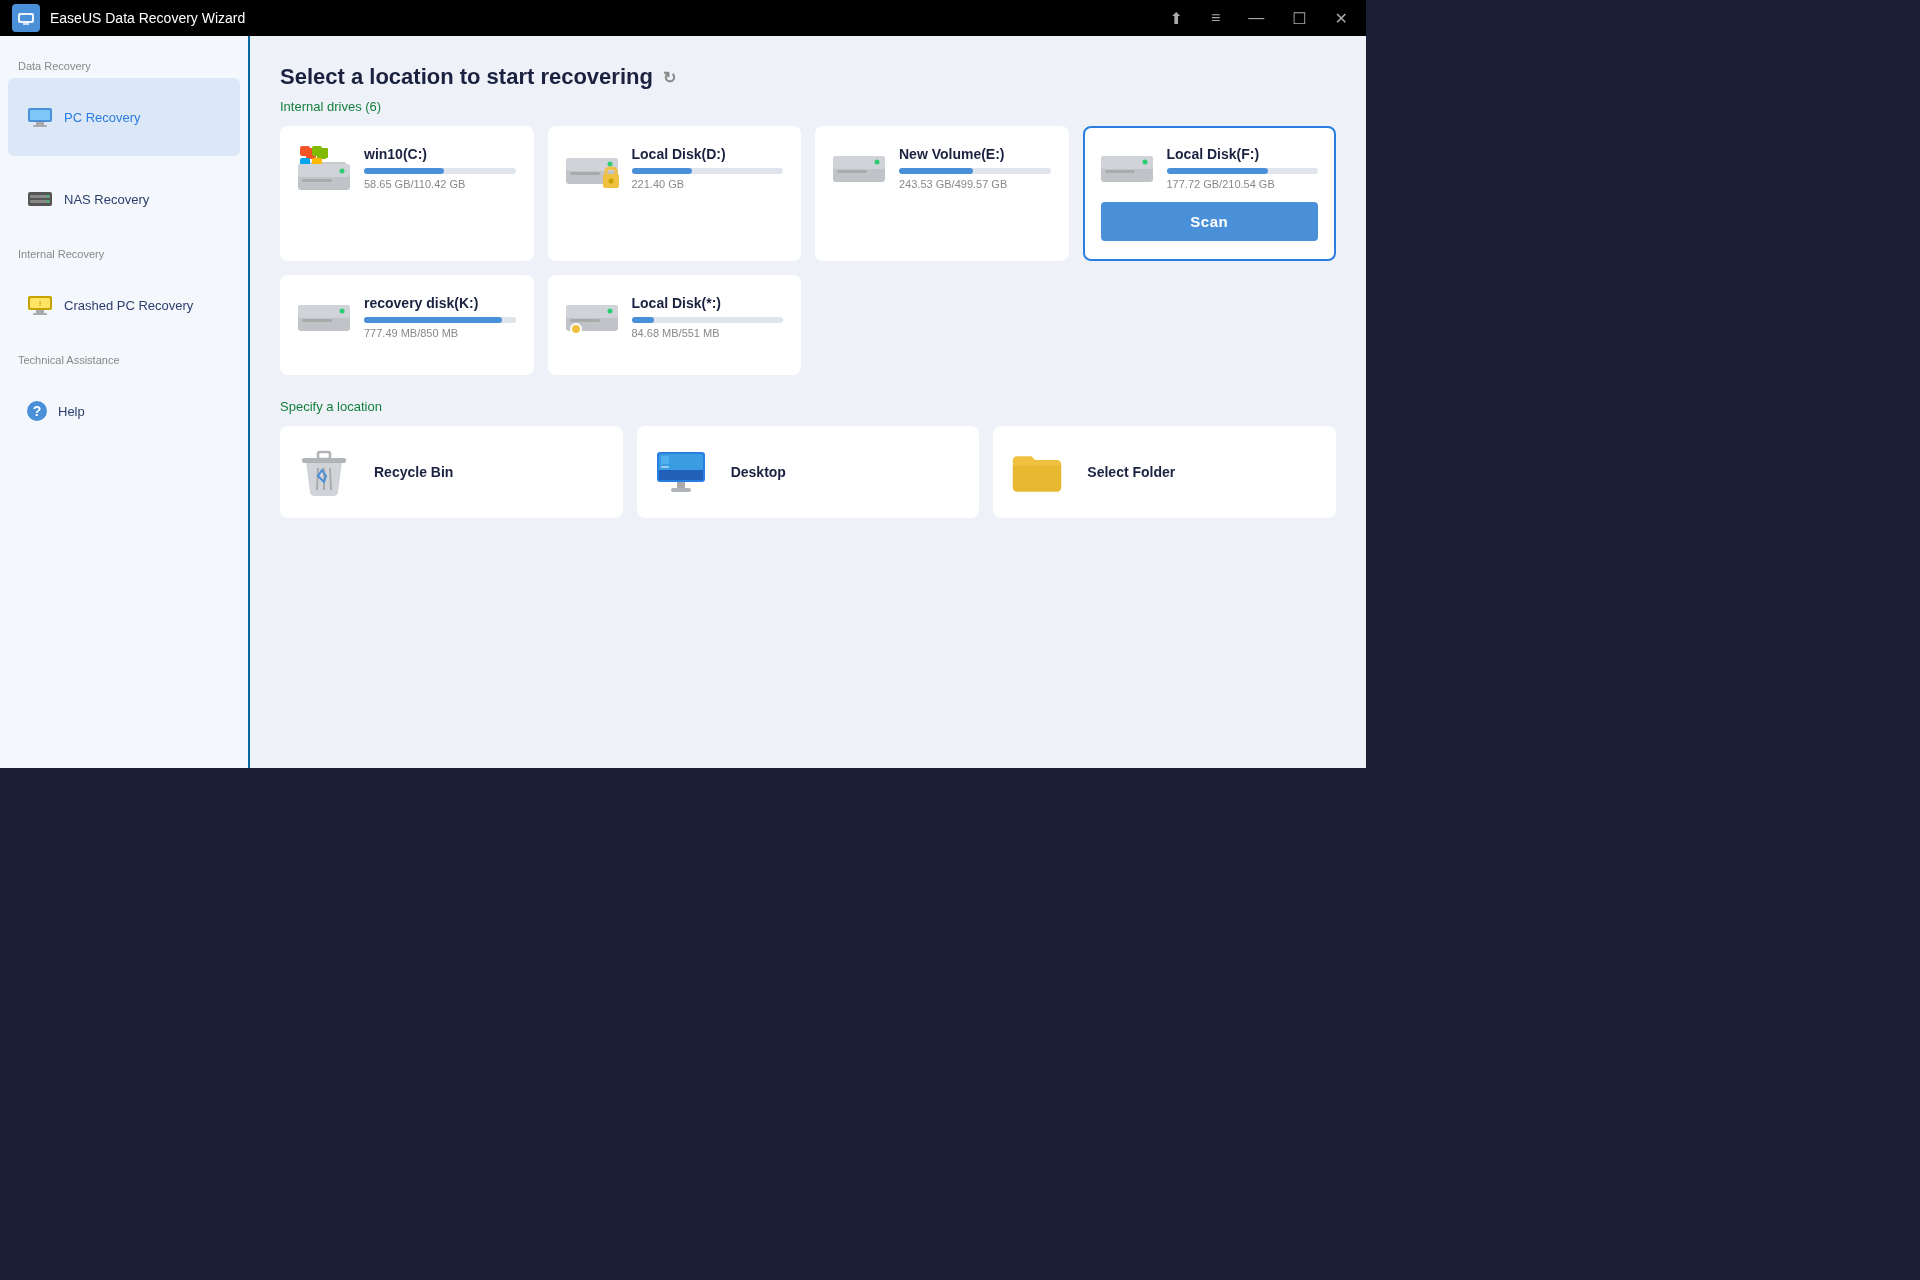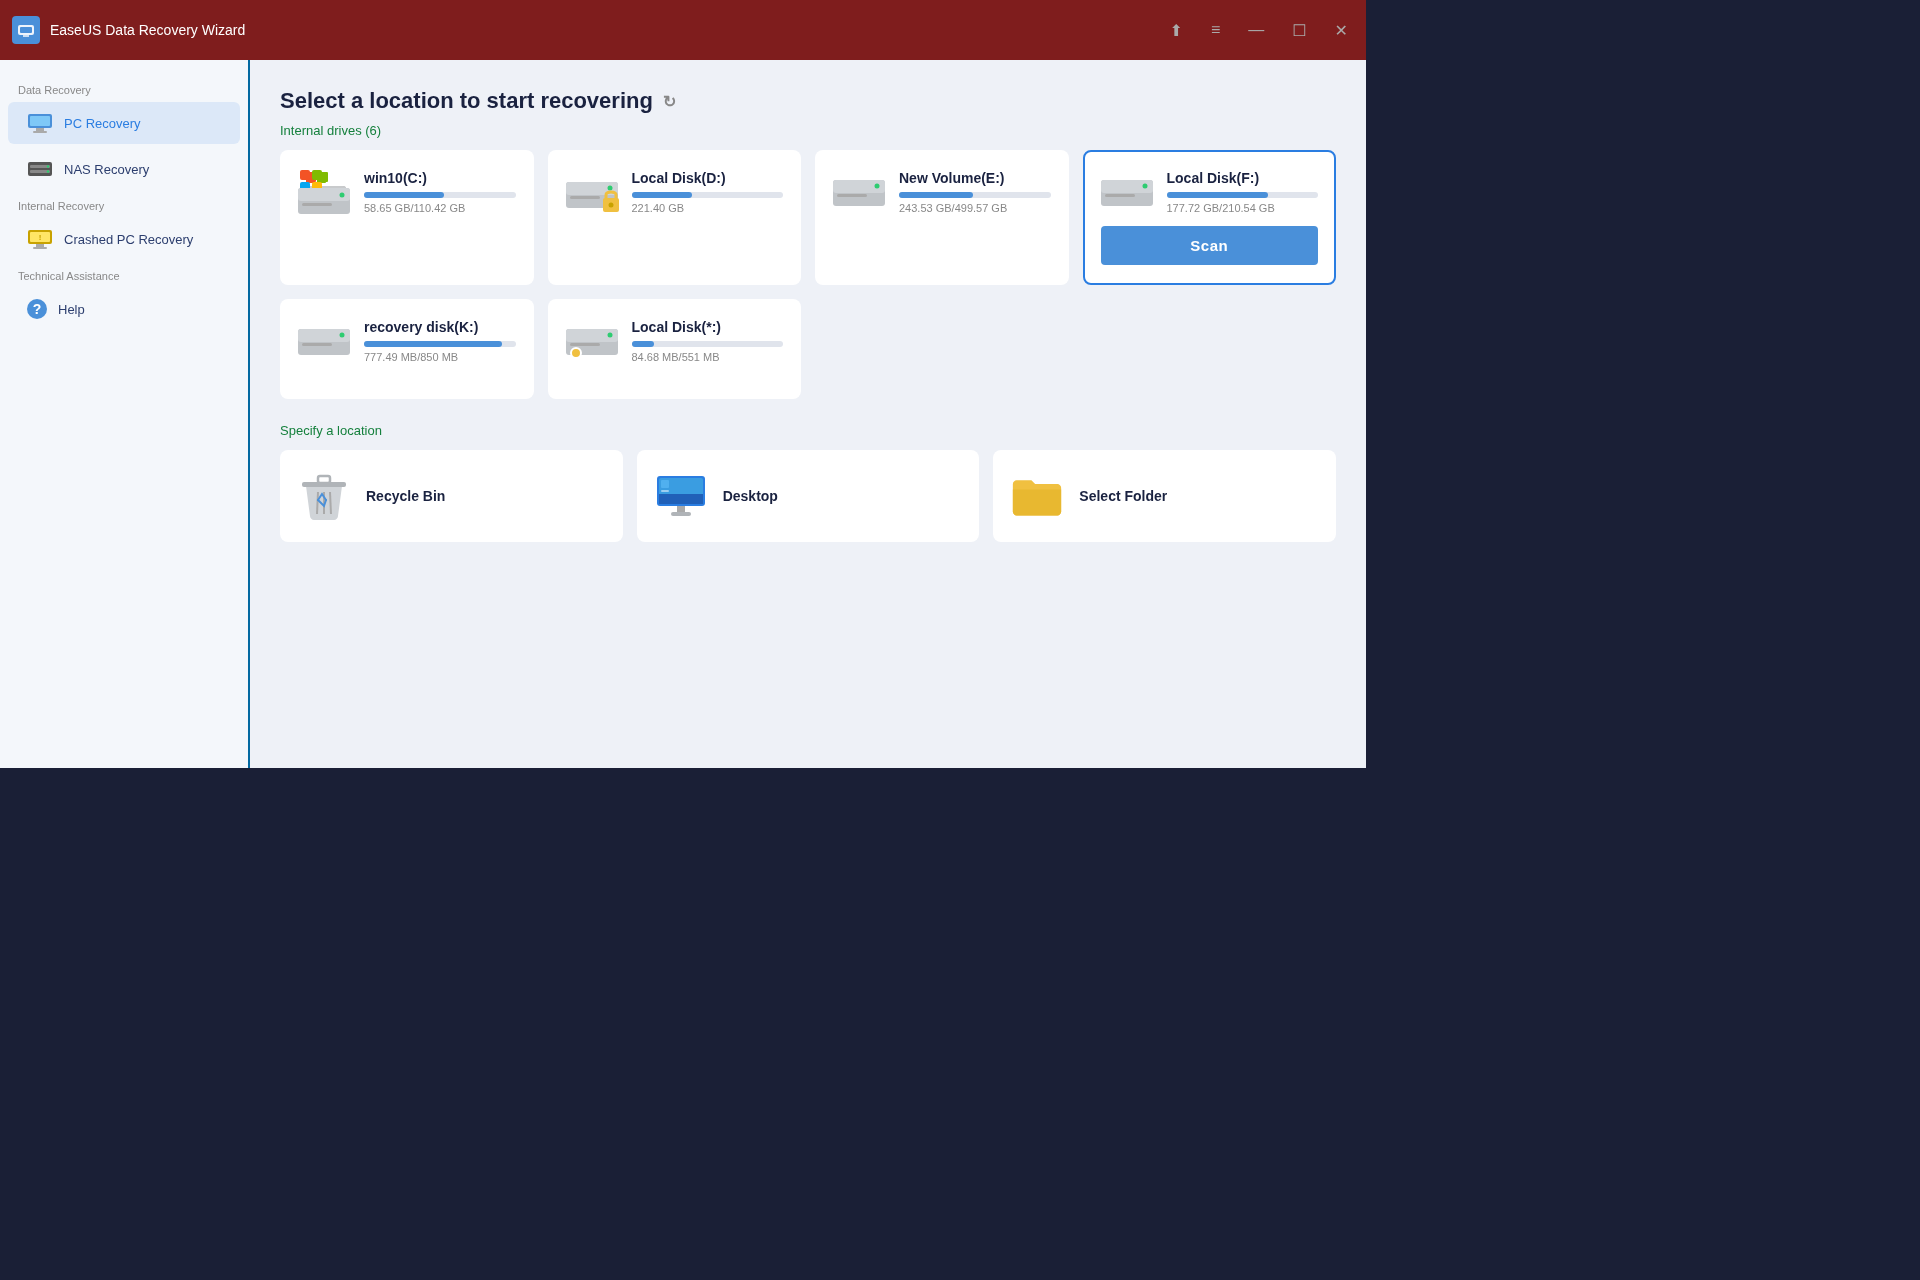--- a/index.html
+++ b/index.html
@@ -8,22 +8,22 @@
       background: #1a1f36;
       width: 1366px;
       height: 768px;
       overflow: hidden;
       display: flex;
       flex-direction: column;
     }
 
     
     .titlebar {
-      background: #7f1d1d;
-      height: 60px;
+      background: #000000;
+      height: 36px;
       display: flex;
       align-items: center;
       padding: 0 12px;
       flex-shrink: 0;
     }
     .titlebar-icon {
       width: 28px;
       height: 28px;
       background: #4a90d9;
       border-radius: 4px;
@@ -77,21 +77,21 @@
     }
     .sidebar-section-label {
       font-size: 11px;
       color: #888;
       padding: 8px 18px 4px;
       font-weight: 500;
     }
     .sidebar-item {
       display: flex;
       align-items: center;
-      padding: 10px 18px;
+      padding: 28px 18px;
       cursor: pointer;
       border-radius: 6px;
       margin: 2px 8px;
       gap: 10px;
     }
     .sidebar-item.active {
       background: #dce8f8;
     }
     .sidebar-item-label {
       font-size: 13px;
@@ -240,21 +240,21 @@
     }
     .location-card {
       background: #ffffff;
       border-radius: 8px;
       padding: 20px 16px;
       cursor: pointer;
       border: 2px solid transparent;
       transition: border-color 0.15s;
       display: flex;
       align-items: center;
-      gap: 16px;
+      gap: 24px;
       min-height: 90px;
     }
     .location-icon {
       width: 52px;
       height: 48px;
       flex-shrink: 0;
       display: flex;
       align-items: center;
       justify-content: center;
     }

